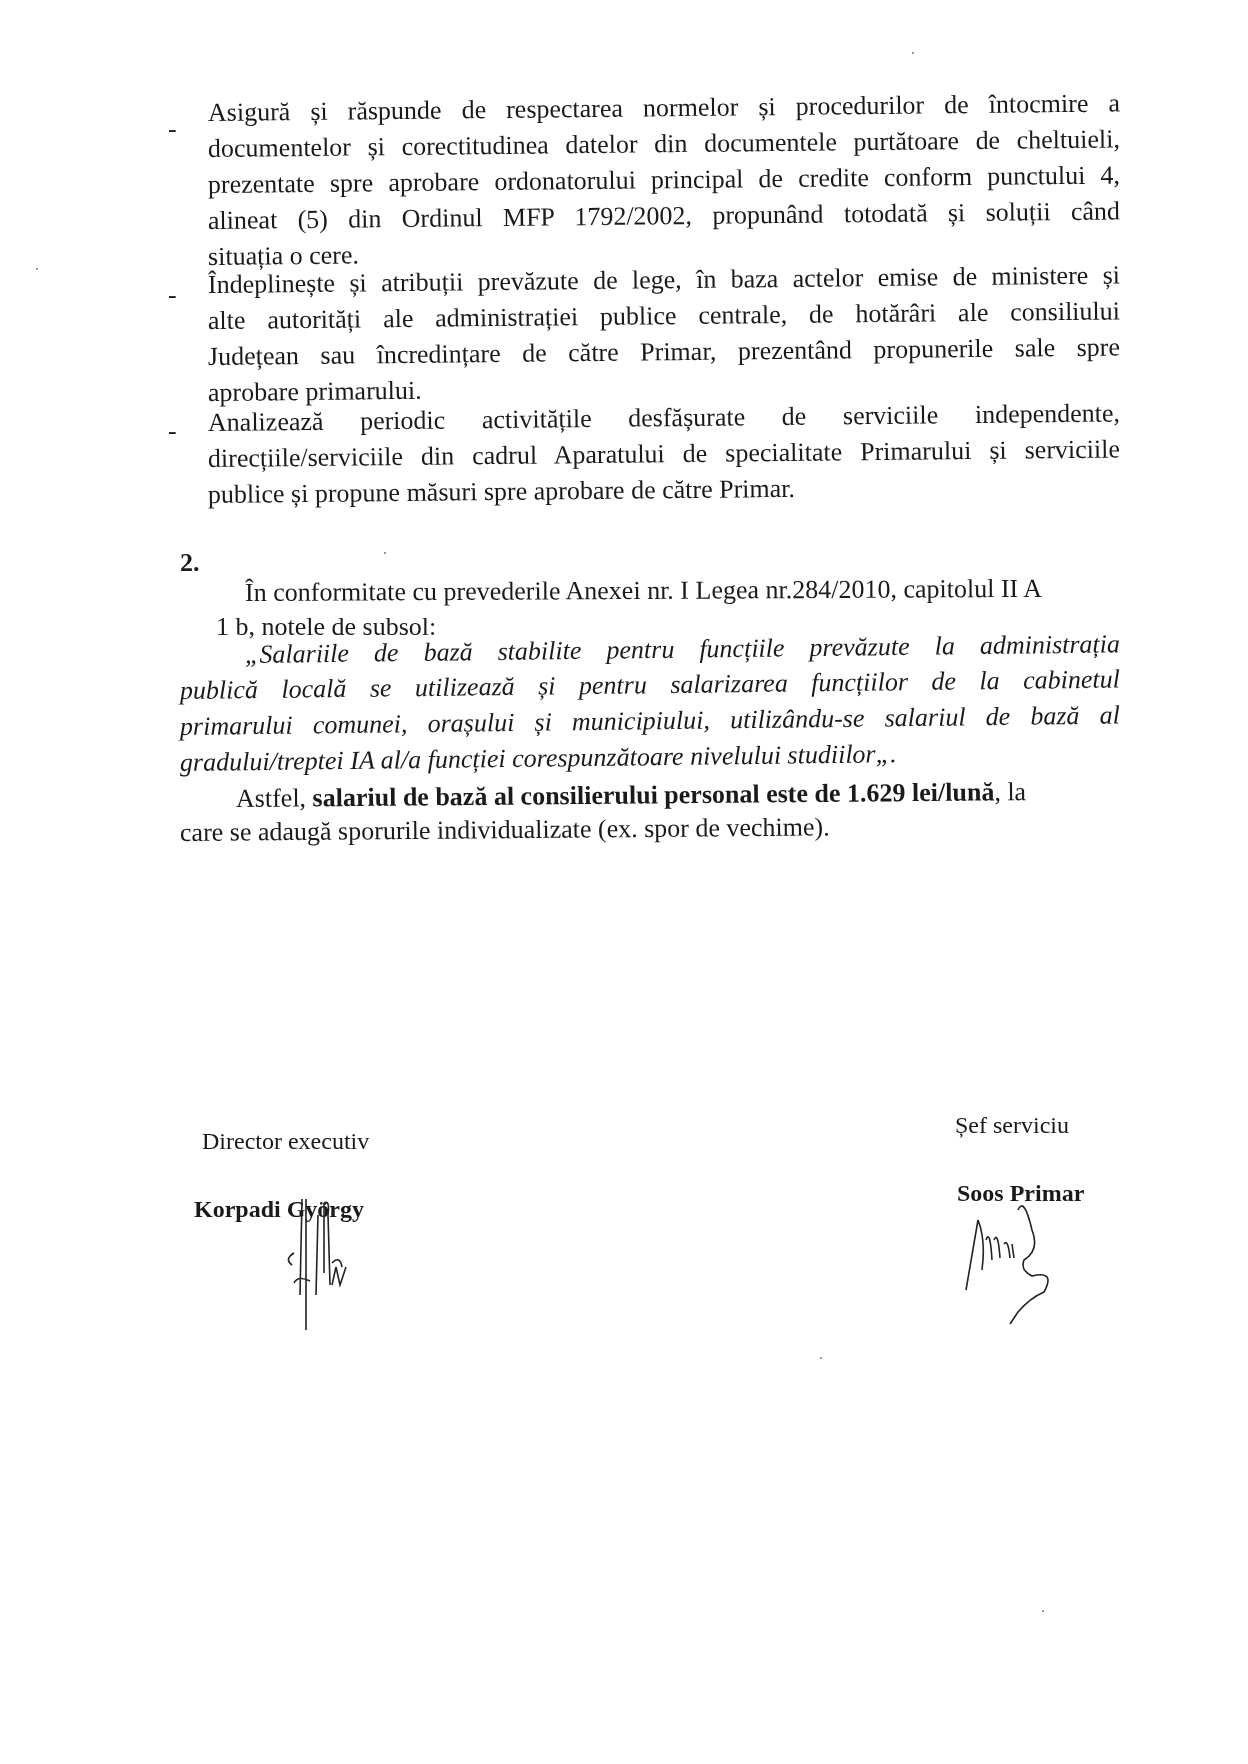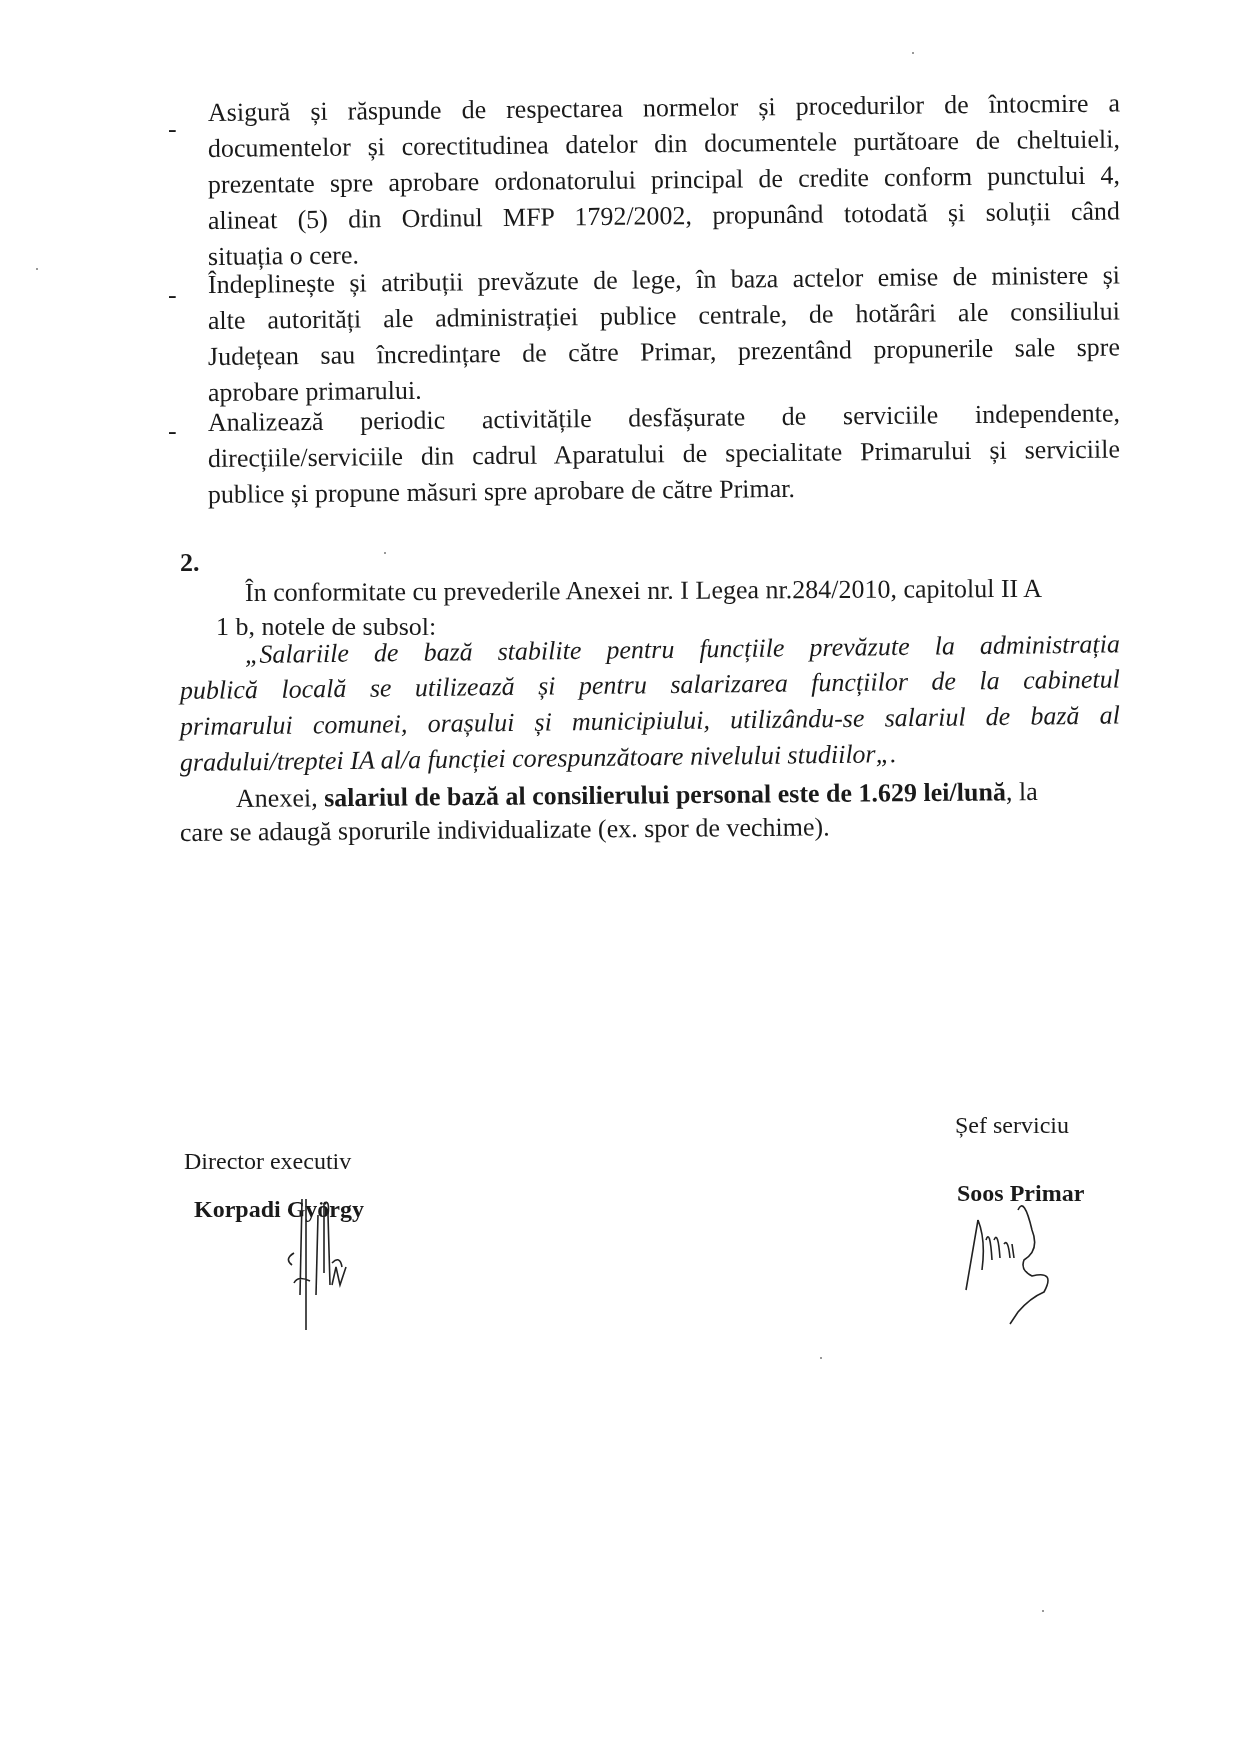--- a/index.html
+++ b/index.html
@@ -56,27 +56,27 @@
     <div class="sec-num">2.</div>
     <div class="line" style="left:245px; top:578px; transform:rotate(-0.3deg);">În conformitate cu prevederile Anexei nr. I Legea nr.284/2010, capitolul II A</div>
     <div class="line" style="left:180px; top:612px;margin-left:36px;">1 b, notele de subsol:</div>
 
     <div class="line justify i" style="left:245px; top:640px; width:875px; transform:rotate(-0.7deg);">„Salariile de bază stabilite pentru funcțiile prevăzute la administrația</div>
     <div class="line justify i" style="left:180px; top:676px; width:940px; transform:rotate(-0.7deg);">publică locală se utilizează și pentru salarizarea funcțiilor de la cabinetul</div>
     <div class="line justify i" style="left:180px; top:712px; width:940px; transform:rotate(-0.7deg);">primarului comunei, orașului și municipiului, utilizându-se salariul de bază al</div>
     <div class="line i" style="left:180px; top:748px; transform:rotate(-0.7deg);">gradului/treptei IA al/a funcției corespunzătoare nivelului studiilor„.</div>
 
     <div class="line" style="left:236px; top:784px; transform:rotate(-0.5deg);">
-      <span>Anexei, </span><span class="b">salariul de bază al consilierului personal este de 1.629 lei/lună</span><span>, la</span>
+      <span>Astfel, </span><span class="b">salariul de bază al consilierului personal este de 1.629 lei/lună</span><span>, la</span>
     </div>
     <div class="line" style="left:180px; top:818px; transform:rotate(-0.5deg);">care se adaugă sporurile individualizate (ex. spor de vechime).</div>
   </div>
 
   <div>
-    <div class="sig-label" style="left:184px; top:1128px;margin-top:20px;">Director executiv</div>
+    <div class="sig-label" style="left:202px; top:1128px;">Director executiv</div>
     <div class="sig-name" style="left:194px; top:1196px;">Korpadi György</div>
     <svg class="sig" style="left:280px; top:1195px;" width="110" height="145">
       <path d="M22 4 L20 100 M26 4 L26 135 M38 20 L36 100 M44 8 L44 78 M44 8 Q50 4 48 20 L50 90 M52 68 Q60 60 62 72 M14 58 Q4 64 12 70 M14 88 Q18 80 30 86 M52 90 L56 72 L60 90 L66 72" fill="none" stroke="#222" stroke-width="1.6"></path>
     </svg>
   </div>
 
   <div>
     <div class="sig-label" style="left:955px; top:1112px;">Șef serviciu</div>
     <div class="sig-name" style="left:957px; top:1180px;">Soos Primar</div>
     <svg class="sig" style="left:960px; top:1200px;" width="120" height="130">

